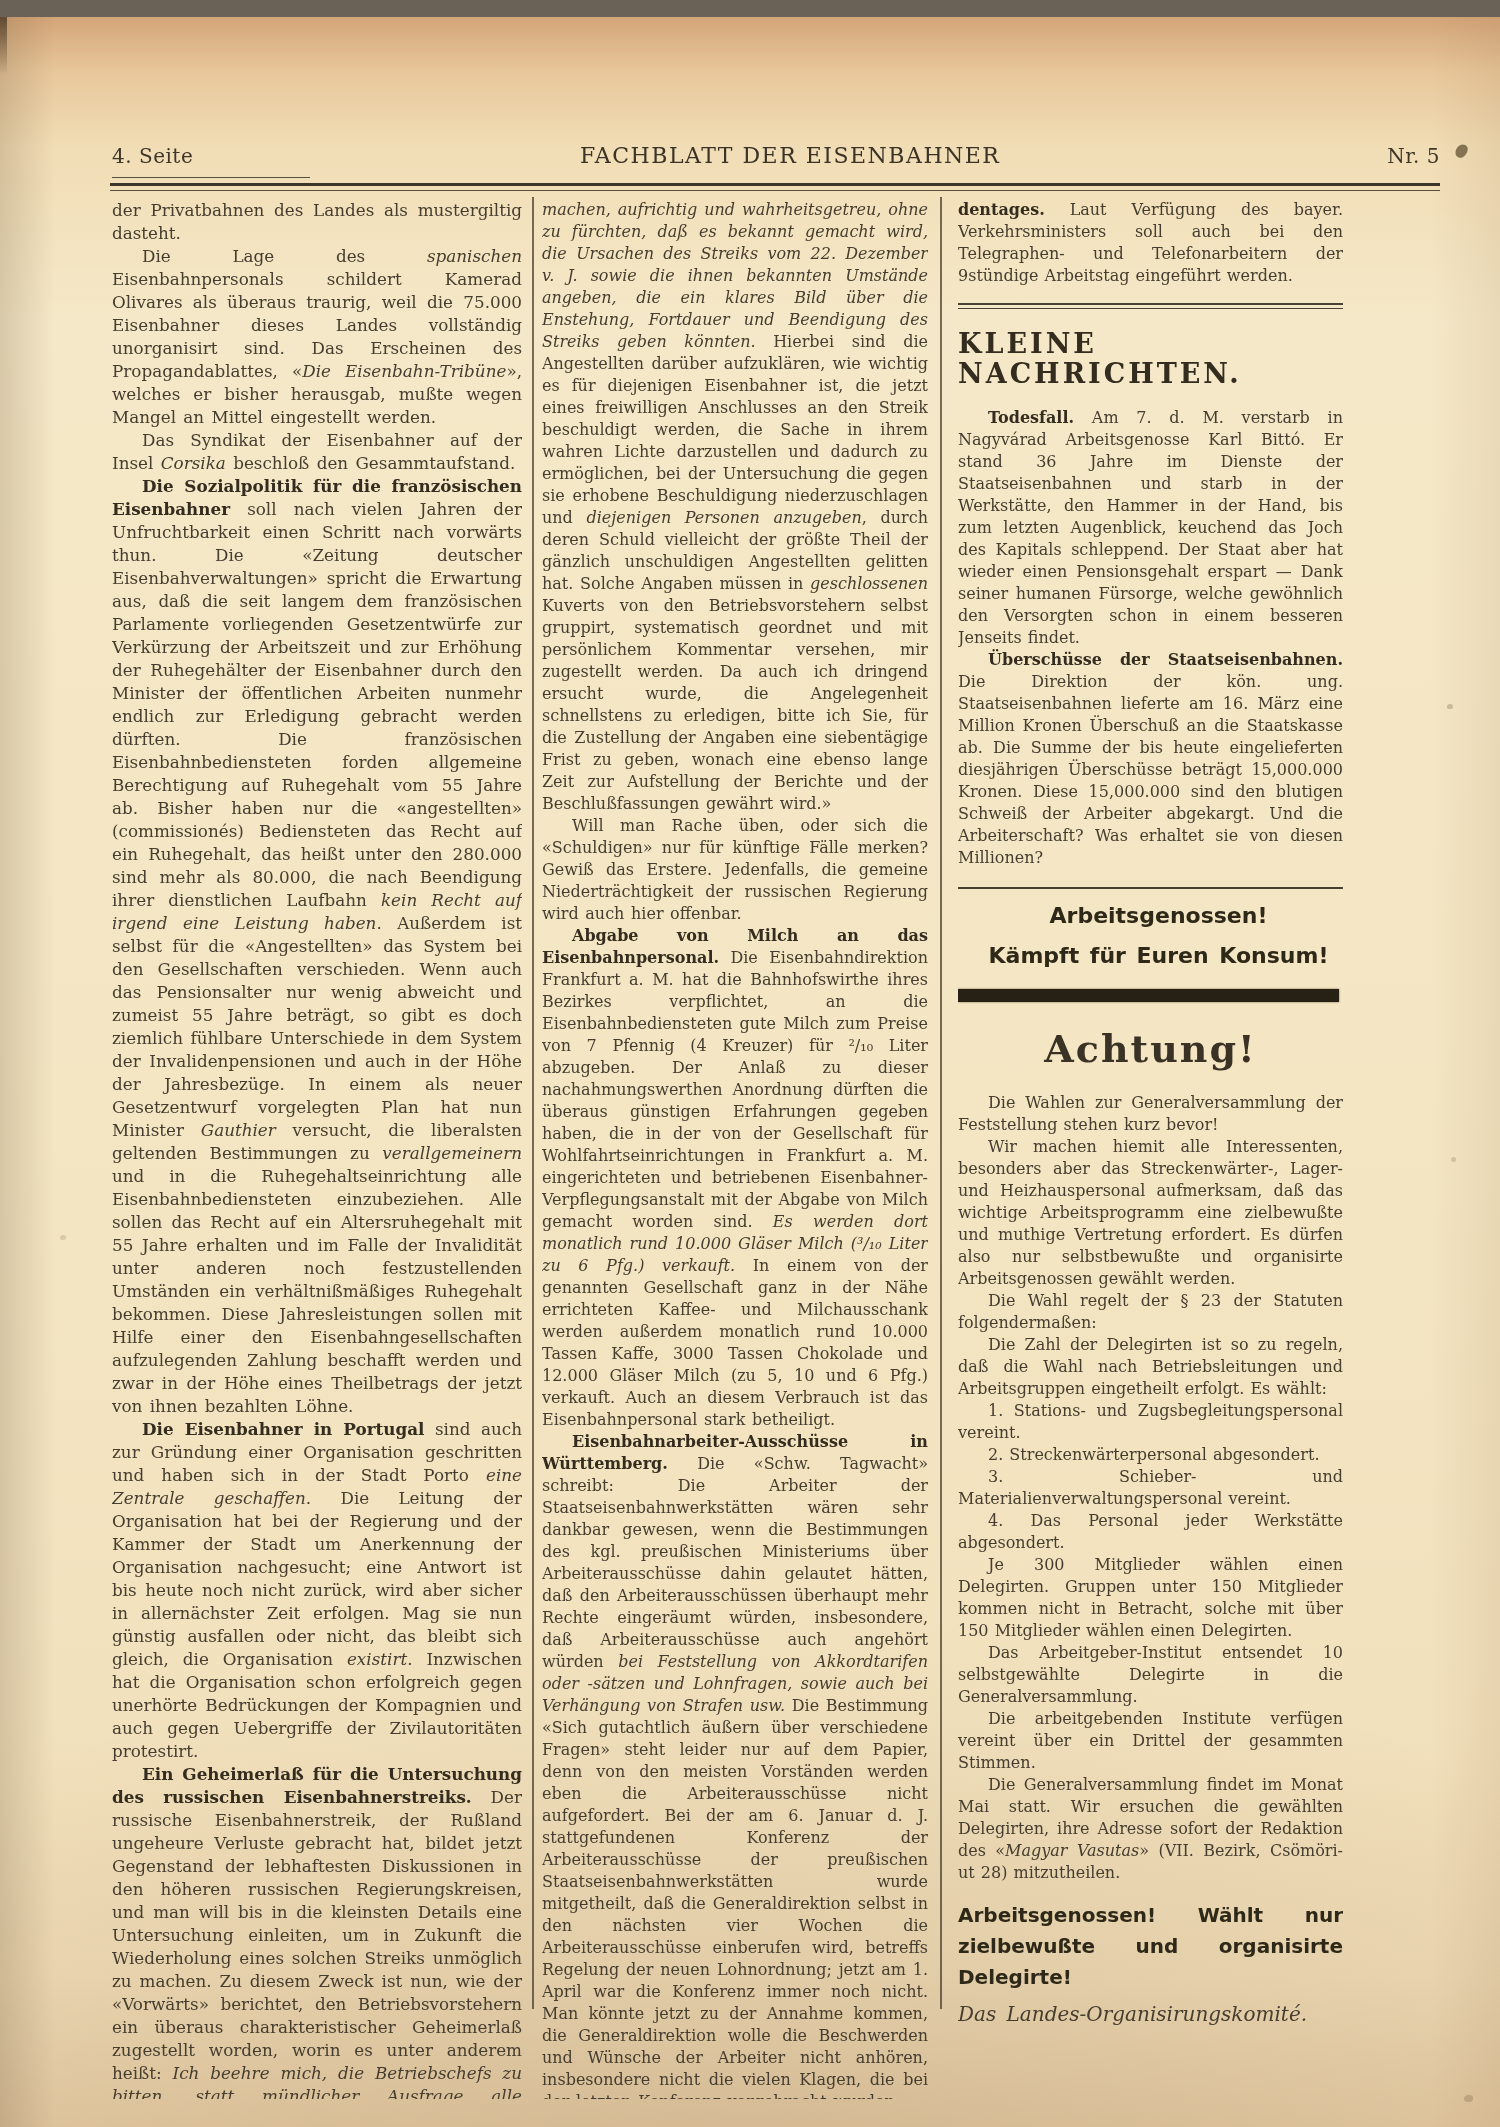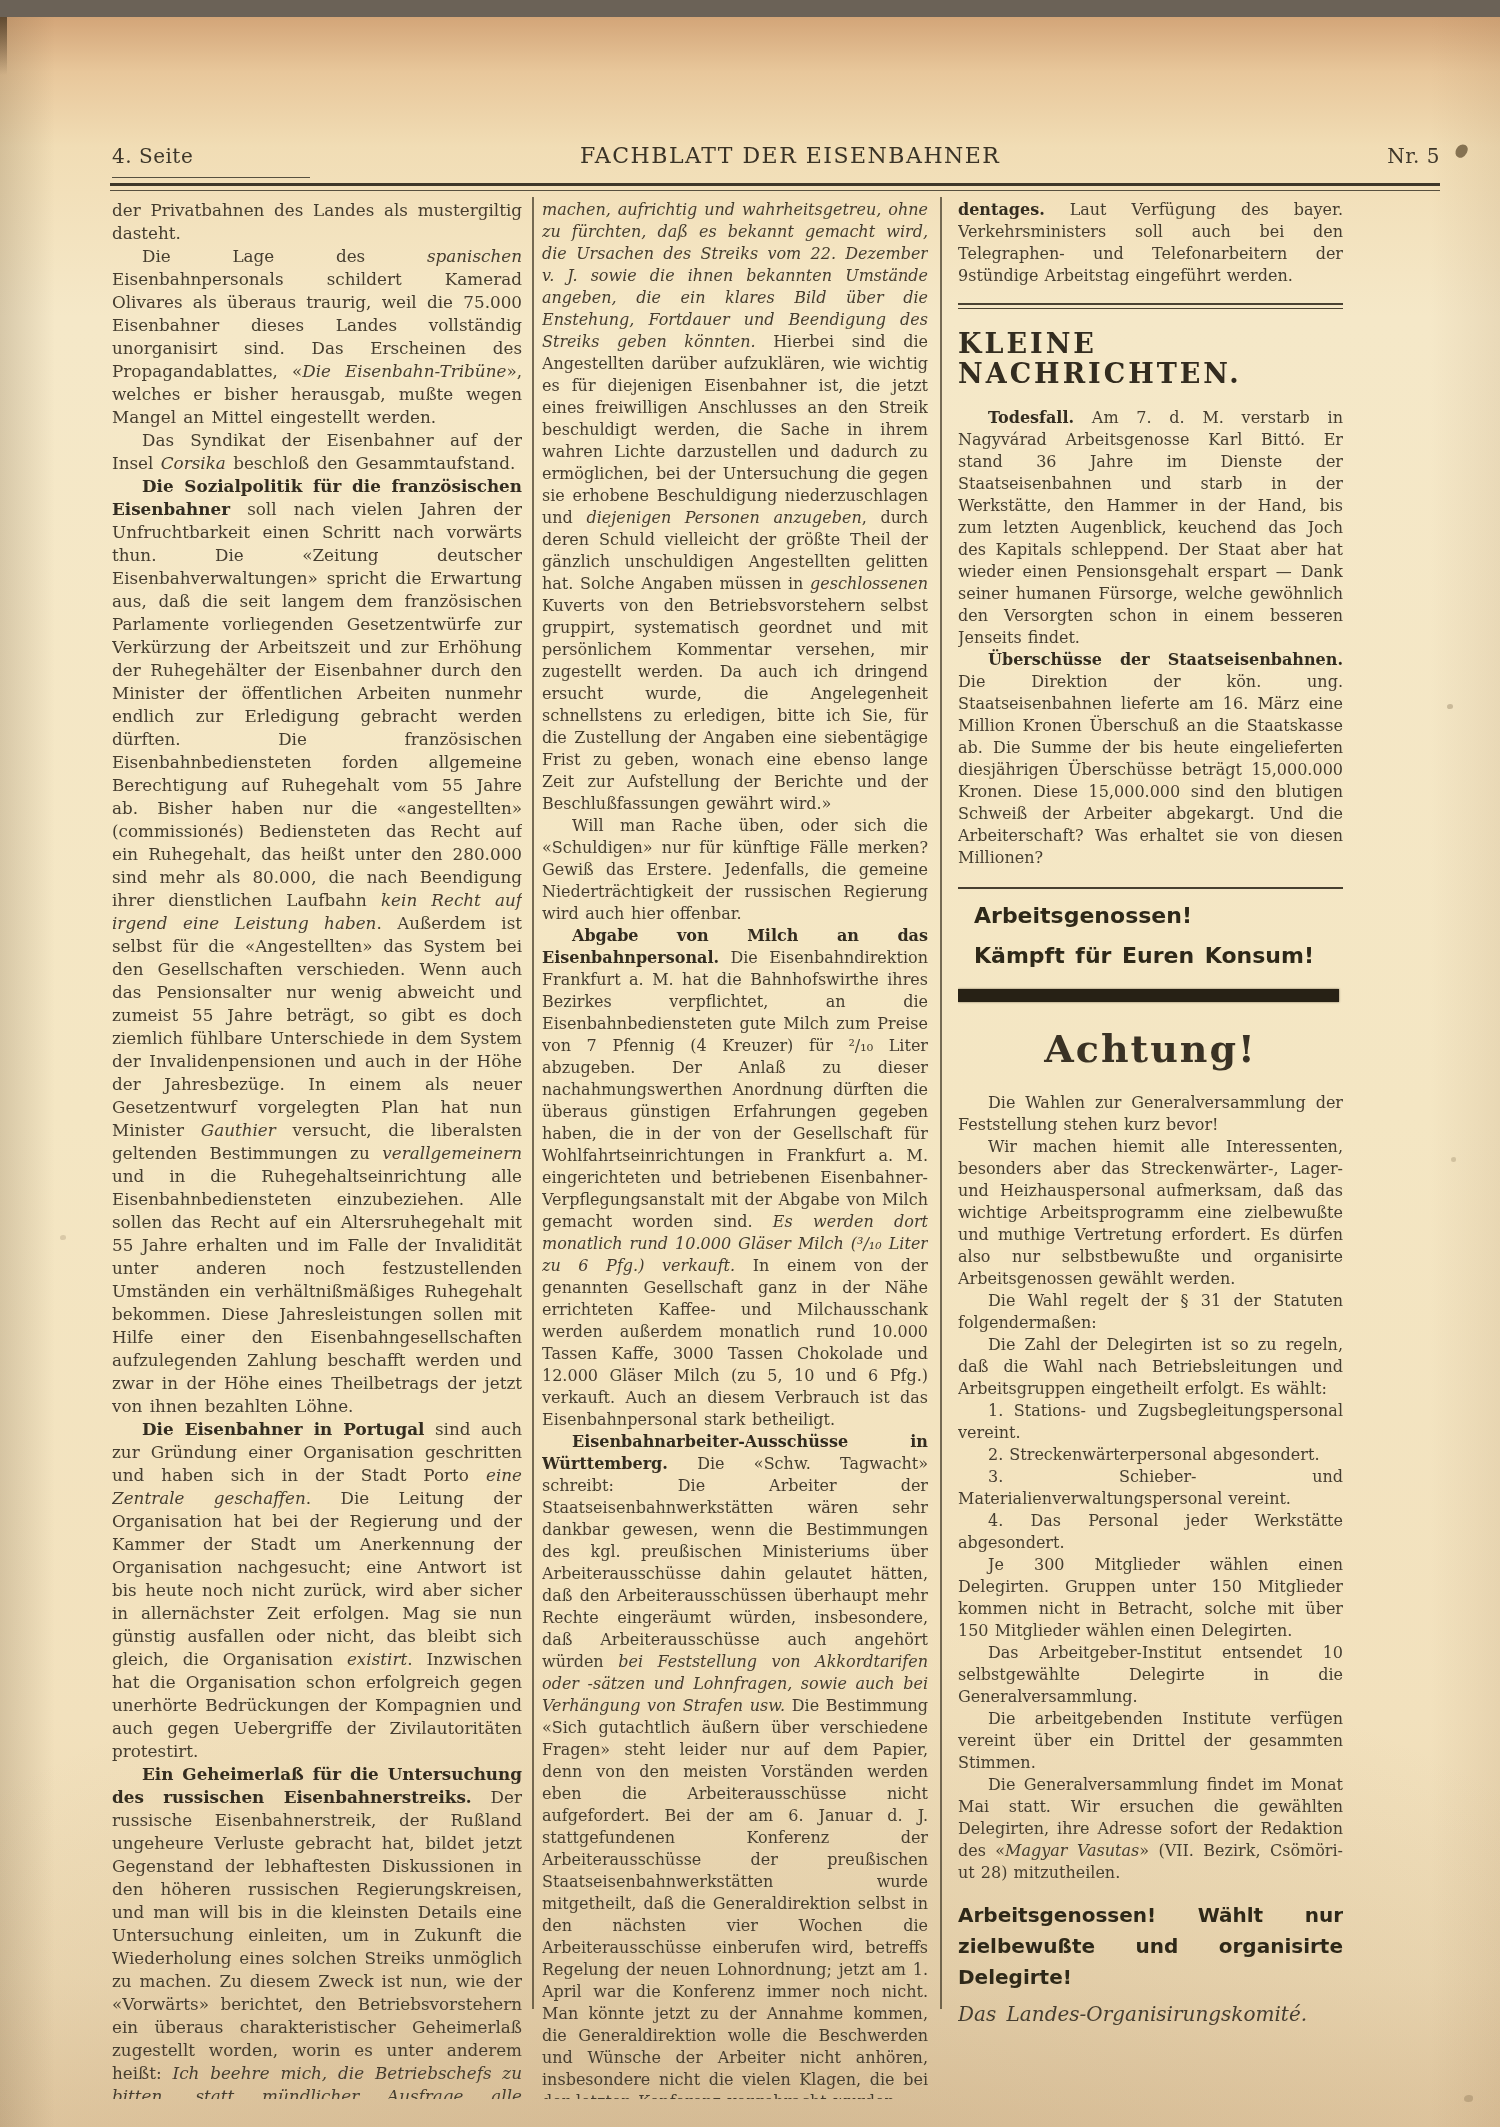--- a/index.html
+++ b/index.html
@@ -38,21 +38,21 @@
   .blk{margin:0;}
   .blk.p{text-align:justify;}
   .blk.p.ind{text-indent:30px;}
   .b{font-weight:bold;color:#332c1f;}
   .i{font-style:italic;}
   .blk.rule_double{height:3px;border-top:2px solid #4a4233;border-bottom:1px solid #4a4233;margin:16px 0 8px;}
   .blk.rule_thin{border-top:2px solid #473f30;margin:18px 0 8px;}
   .blk.bar{height:13px;background:#272115;margin:20px 4px 18px 0;box-shadow:0 0 2px rgba(40,30,15,0.6);}
   .blk.heading_major{font-weight:bold;font-size:27px;line-height:30px;letter-spacing:3px;color:#332c1f;margin:20px 0 18px;text-indent:0;}
   .blk.heading_display{font-weight:bold;font-size:38px;line-height:42px;letter-spacing:2px;text-align:center;color:#3a3224;margin:26px 0 22px;text-indent:0;}
-  .blk.slogan{font-family:"DejaVu Sans",sans-serif;font-weight:bold;font-size:22px;line-height:26px;text-align:left;color:#2e2818;margin:14px 0 14px 16px;text-indent:0;word-spacing:3px;}
+  .blk.slogan{font-family:"DejaVu Sans",sans-serif;font-weight:bold;font-size:22px;line-height:26px;text-align:center;color:#2e2818;margin:14px 0 14px 16px;text-indent:0;word-spacing:3px;}
   .blk.callout{font-family:"DejaVu Sans",sans-serif;font-weight:bold;font-size:20px;line-height:31px;text-align:justify;color:#2e2818;margin:16px 0 8px;text-indent:0;word-spacing:8px;}
   .blk.signature{font-style:italic;font-size:20px;text-align:left;margin:10px 0 16px;text-indent:0;word-spacing:4px;}
   
   .speck{position:absolute;border-radius:60% 45% 55% 50%;background:#635033;}
   .speck.s1{left:1456px;top:127px;width:11px;height:14px;opacity:.75;transform:rotate(28deg);}
   .speck.s2{left:1447px;top:687px;width:6px;height:5px;opacity:.28;}
   .speck.s3{left:1451px;top:1140px;width:5px;height:5px;opacity:.22;}
   .speck.s4{left:60px;top:1218px;width:6px;height:5px;opacity:.18;}
   .speck.s5{left:1464px;top:2078px;width:9px;height:7px;opacity:.25;}
   .edge-tl{position:absolute;left:0;top:0;width:7px;height:58px;background:linear-gradient(180deg,#2e2414,rgba(46,36,20,0));opacity:.65;}
@@ -91,21 +91,21 @@
       <div class="blk heading_major">KLEINE NACHRICHTEN.</div>
       <div class="blk p ind"><span class="b">Todesfall.</span><span> Am 7. d. M. verstarb in Nagyvárad Arbeitsgenosse Karl Bittó. Er stand 36 Jahre im Dienste der Staatseisenbahnen und starb in der Werkstätte, den Hammer in der Hand, bis zum letzten Augenblick, keuchend das Joch des Kapitals schleppend. Der Staat aber hat wieder einen Pensionsgehalt erspart — Dank seiner humanen Fürsorge, welche gewöhnlich den Versorgten schon in einem besseren Jenseits findet.</span></div>
       <div class="blk p ind"><span class="b">Überschüsse der Staatseisenbahnen.</span><span> Die Direktion der kön. ung. Staatseisenbahnen lieferte am 16. März eine Million Kronen Überschuß an die Staatskasse ab. Die Summe der bis heute eingelieferten diesjährigen Überschüsse beträgt 15,000.000 Kronen. Diese 15,000.000 sind den blutigen Schweiß der Arbeiter abgekargt. Und die Arbeiterschaft? Was erhaltet sie von diesen Millionen?</span></div>
       <div class="blk rule_thin"></div>
       <div class="blk slogan">Arbeitsgenossen!</div>
       <div class="blk slogan">Kämpft für Euren Konsum!</div>
       <div class="blk bar"></div>
       <div class="blk heading_display">Achtung!</div>
       <div class="blk p ind"><span>Die Wahlen zur Generalversammlung der Feststellung stehen kurz bevor!</span></div>
       <div class="blk p ind"><span>Wir machen hiemit alle Interessenten, besonders aber das Streckenwärter-, Lager- und Heizhauspersonal aufmerksam, daß das wichtige Arbeitsprogramm eine zielbewußte und muthige Vertretung erfordert. Es dürfen also nur selbstbewußte und organisirte Arbeitsgenossen gewählt werden.</span></div>
-      <div class="blk p ind"><span>Die Wahl regelt der § 31 der Statuten folgendermaßen:</span></div>
+      <div class="blk p ind"><span>Die Wahl regelt der § 23 der Statuten folgendermaßen:</span></div>
       <div class="blk p ind"><span>Die Zahl der Delegirten ist so zu regeln, daß die Wahl nach Betriebsleitungen und Arbeitsgruppen eingetheilt erfolgt. Es wählt:</span></div>
       <div class="blk p ind"><span>1. Stations- und Zugsbegleitungspersonal vereint.</span></div>
       <div class="blk p ind"><span>2. Streckenwärterpersonal abgesondert.</span></div>
       <div class="blk p ind"><span>3. Schieber- und Materialienverwaltungspersonal vereint.</span></div>
       <div class="blk p ind"><span>4. Das Personal jeder Werkstätte abgesondert.</span></div>
       <div class="blk p ind"><span>Je 300 Mitglieder wählen einen Delegirten. Gruppen unter 150 Mitglieder kommen nicht in Betracht, solche mit über 150 Mitglieder wählen einen Delegirten.</span></div>
       <div class="blk p ind"><span>Das Arbeitgeber-Institut entsendet 10 selbstgewählte Delegirte in die Generalversammlung.</span></div>
       <div class="blk p ind"><span>Die arbeitgebenden Institute verfügen vereint über ein Drittel der gesammten Stimmen.</span></div>
       <div class="blk p ind"><span>Die Generalversammlung findet im Monat Mai statt. Wir ersuchen die gewählten Delegirten, ihre Adresse sofort der Redaktion des «</span><span class="i">Magyar Vasutas</span><span>» (VII. Bezirk, Csömöri-ut 28) mitzutheilen.</span></div>
       <div class="blk callout">Arbeitsgenossen! Wählt nur zielbewußte und organisirte Delegirte!</div>

